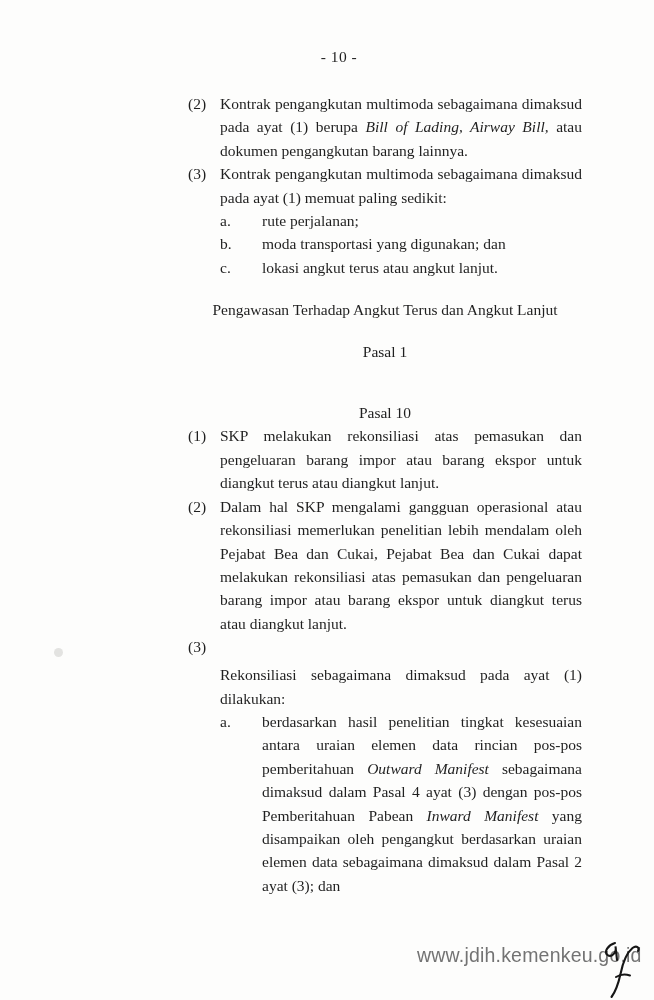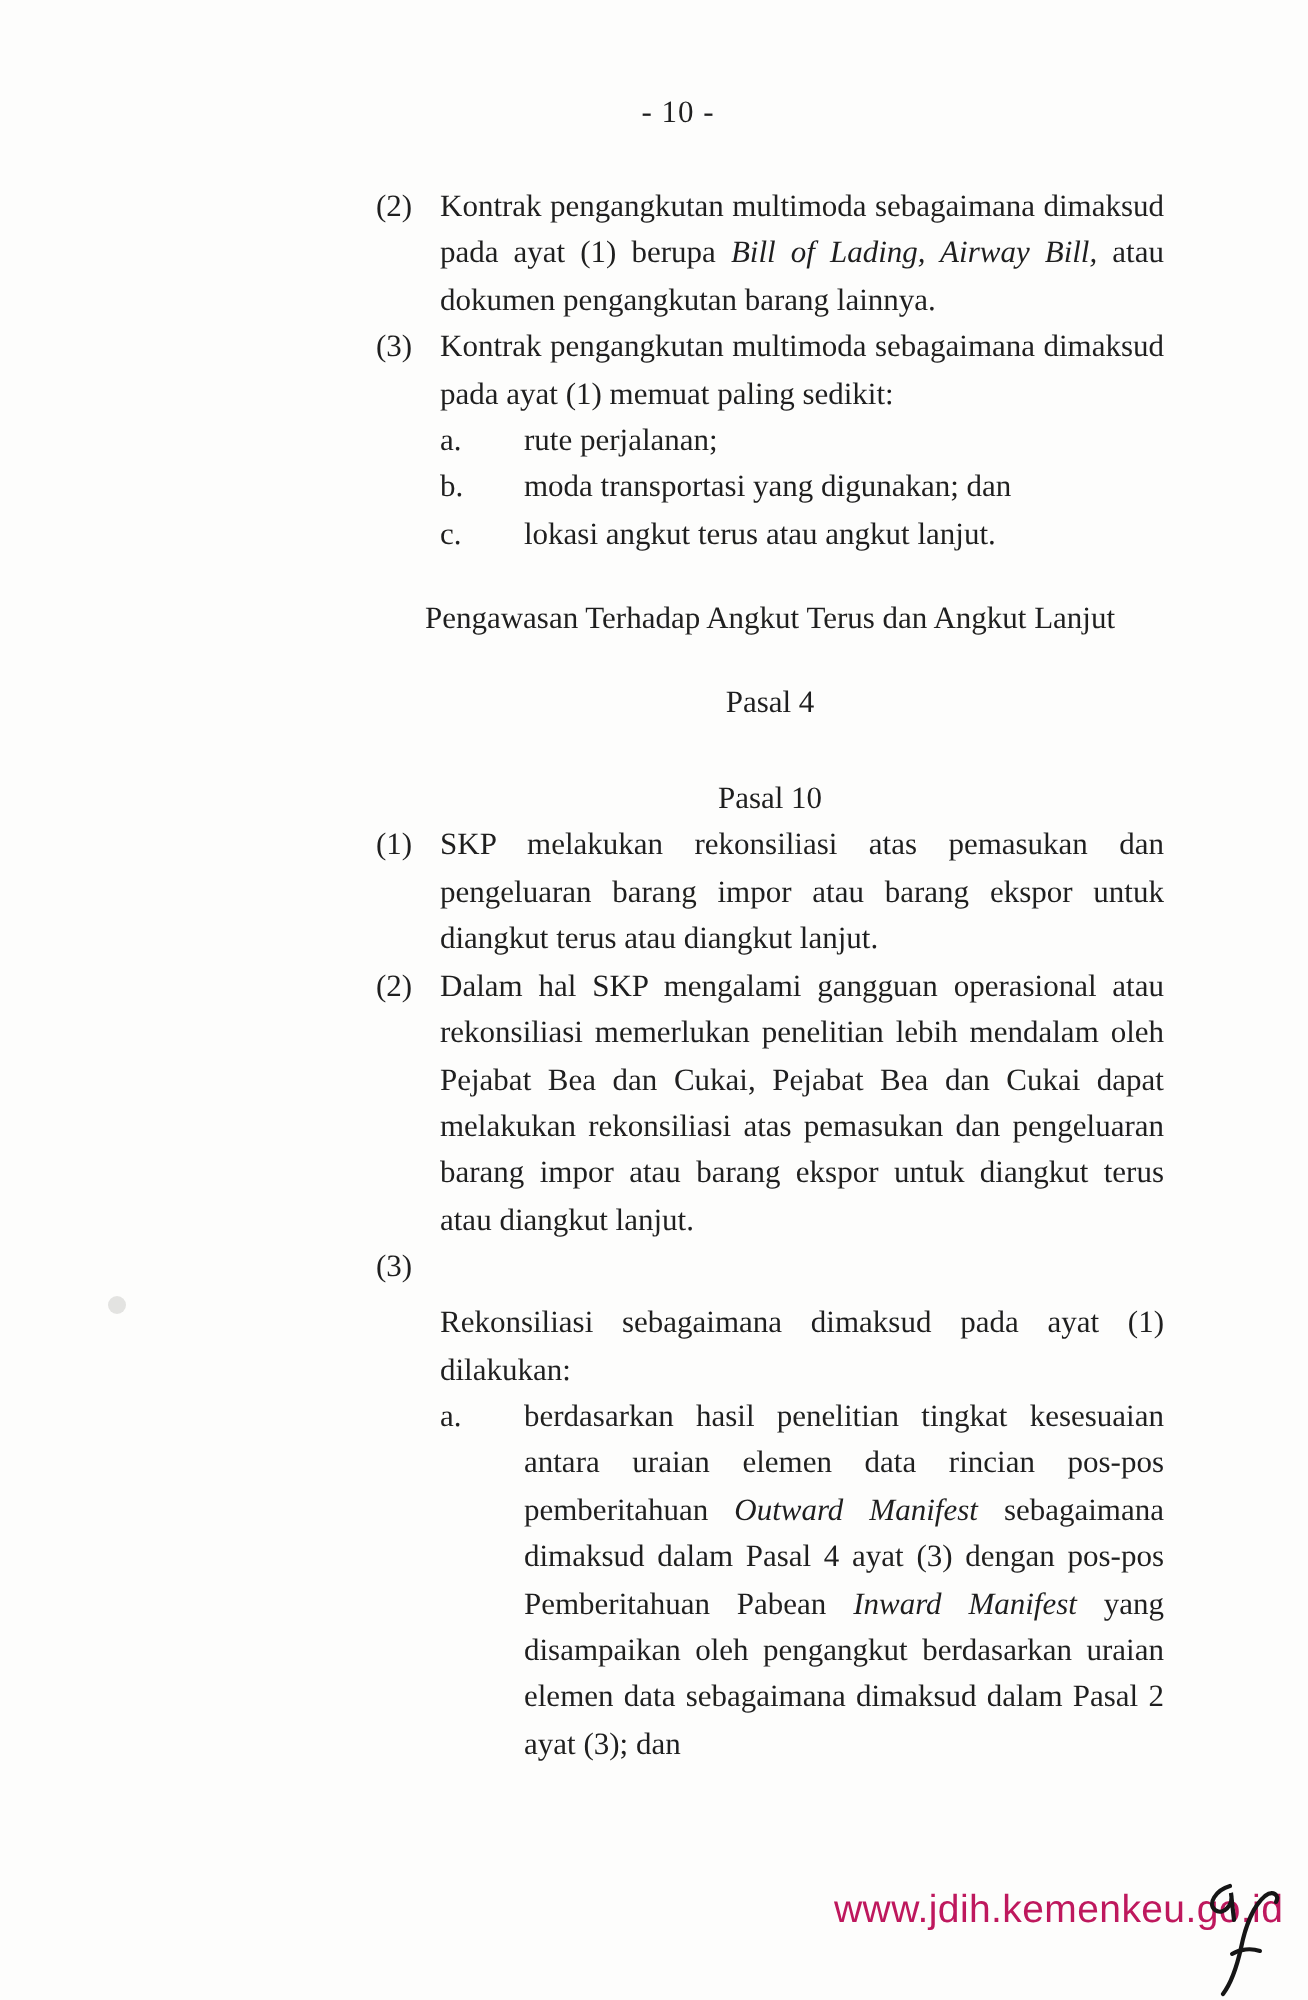--- a/index.html
+++ b/index.html
@@ -33,21 +33,21 @@
   .ayat-item { display:flex; align-items:flex-start; }
   .ayat-num { width:32px; flex-shrink:0; }
   .ayat-body { flex:1; text-align:justify; }
 
   .sub-item { display:flex; align-items:flex-start; }
   .sub-letter { width:42px; flex-shrink:0; }
   .sub-body { flex:1; text-align:justify; }
 
   .section-headings { margin-top:19px; text-align:center; }
   .pasal-heading { margin-top:18px; text-align:center; }
-  .pasal10-heading { margin-top:25px; }
+  .pasal10-heading { margin-top:38px; }
   .plain-paragraph { text-align:justify; }
 
   .footer-url {
     position:absolute;
     top:944px; left:417px;
     font-family:"Liberation Sans", sans-serif;
     font-size:19.5px;
     letter-spacing:0.2px;
   }
 
@@ -91,21 +91,21 @@
           <div class="sub-letter">c.</div>
           <div class="sub-body">lokasi angkut terus atau angkut lanjut.</div>
         </div>
       </div>
     </div>
 
     <div class="section-headings">
       <div>Pengawasan Terhadap Angkut Terus dan Angkut Lanjut</div>
     </div>
 
-    <div class="pasal-heading">Pasal 4</div>
+    <div class="pasal-heading">Pasal 1</div>
 
     <div class="pasal-heading pasal10-heading">Pasal 10</div>
 
     <div class="ayat-item">
       <div class="ayat-num">(1)</div>
       <div class="ayat-body"><span>SKP melakukan rekonsiliasi atas pemasukan dan pengeluaran barang impor atau barang ekspor untuk diangkut terus atau diangkut lanjut.</span></div>
     </div>
 
     <div class="ayat-item">
       <div class="ayat-num">(2)</div>
@@ -118,21 +118,21 @@
         <div style="text-align:justify;margin-top:28px;"><span>Rekonsiliasi sebagaimana dimaksud pada ayat (1) dilakukan:</span></div>
         <div class="sub-item">
           <div class="sub-letter">a.</div>
           <div class="sub-body"><span>berdasarkan hasil penelitian tingkat kesesuaian antara uraian elemen data rincian pos-pos pemberitahuan </span><i>Outward Manifest</i><span> sebagaimana dimaksud dalam Pasal 4 ayat (3) dengan pos-pos Pemberitahuan Pabean </span><i>Inward Manifest</i><span> yang disampaikan oleh pengangkut berdasarkan uraian elemen data sebagaimana dimaksud dalam Pasal 2 ayat (3); dan</span></div>
         </div>
       </div>
     </div>
 
   </div>
 
-  <div class="footer-url" style="color: #be185d;">www.jdih.kemenkeu.go.id</div>
+  <div class="footer-url" style="color: #737373;">www.jdih.kemenkeu.go.id</div>
 
   <svg class="signature" viewBox="0 0 60 62" fill="none" xmlns="http://www.w3.org/2000/svg">
     <path d="M23,5 C16,7 11.5,14 15.5,17 C19.5,20 25,14.5 23.5,8.5 L25,22" stroke="#161616" stroke-width="2.1" stroke-linecap="round" fill="none"></path>
     <path d="M46,13 C48,9.5 44.5,7 40.5,10 C34.5,15 30.5,26 28.5,36 C26.5,45 24,53 19.5,59" stroke="#161616" stroke-width="2.1" stroke-linecap="round" fill="none"></path>
     <path d="M24,39 C28,36.5 33.5,36 38,37.5" stroke="#161616" stroke-width="2" stroke-linecap="round" fill="none"></path>
   </svg>
 
   <div class="scan-dot"></div>
 
 </div>

